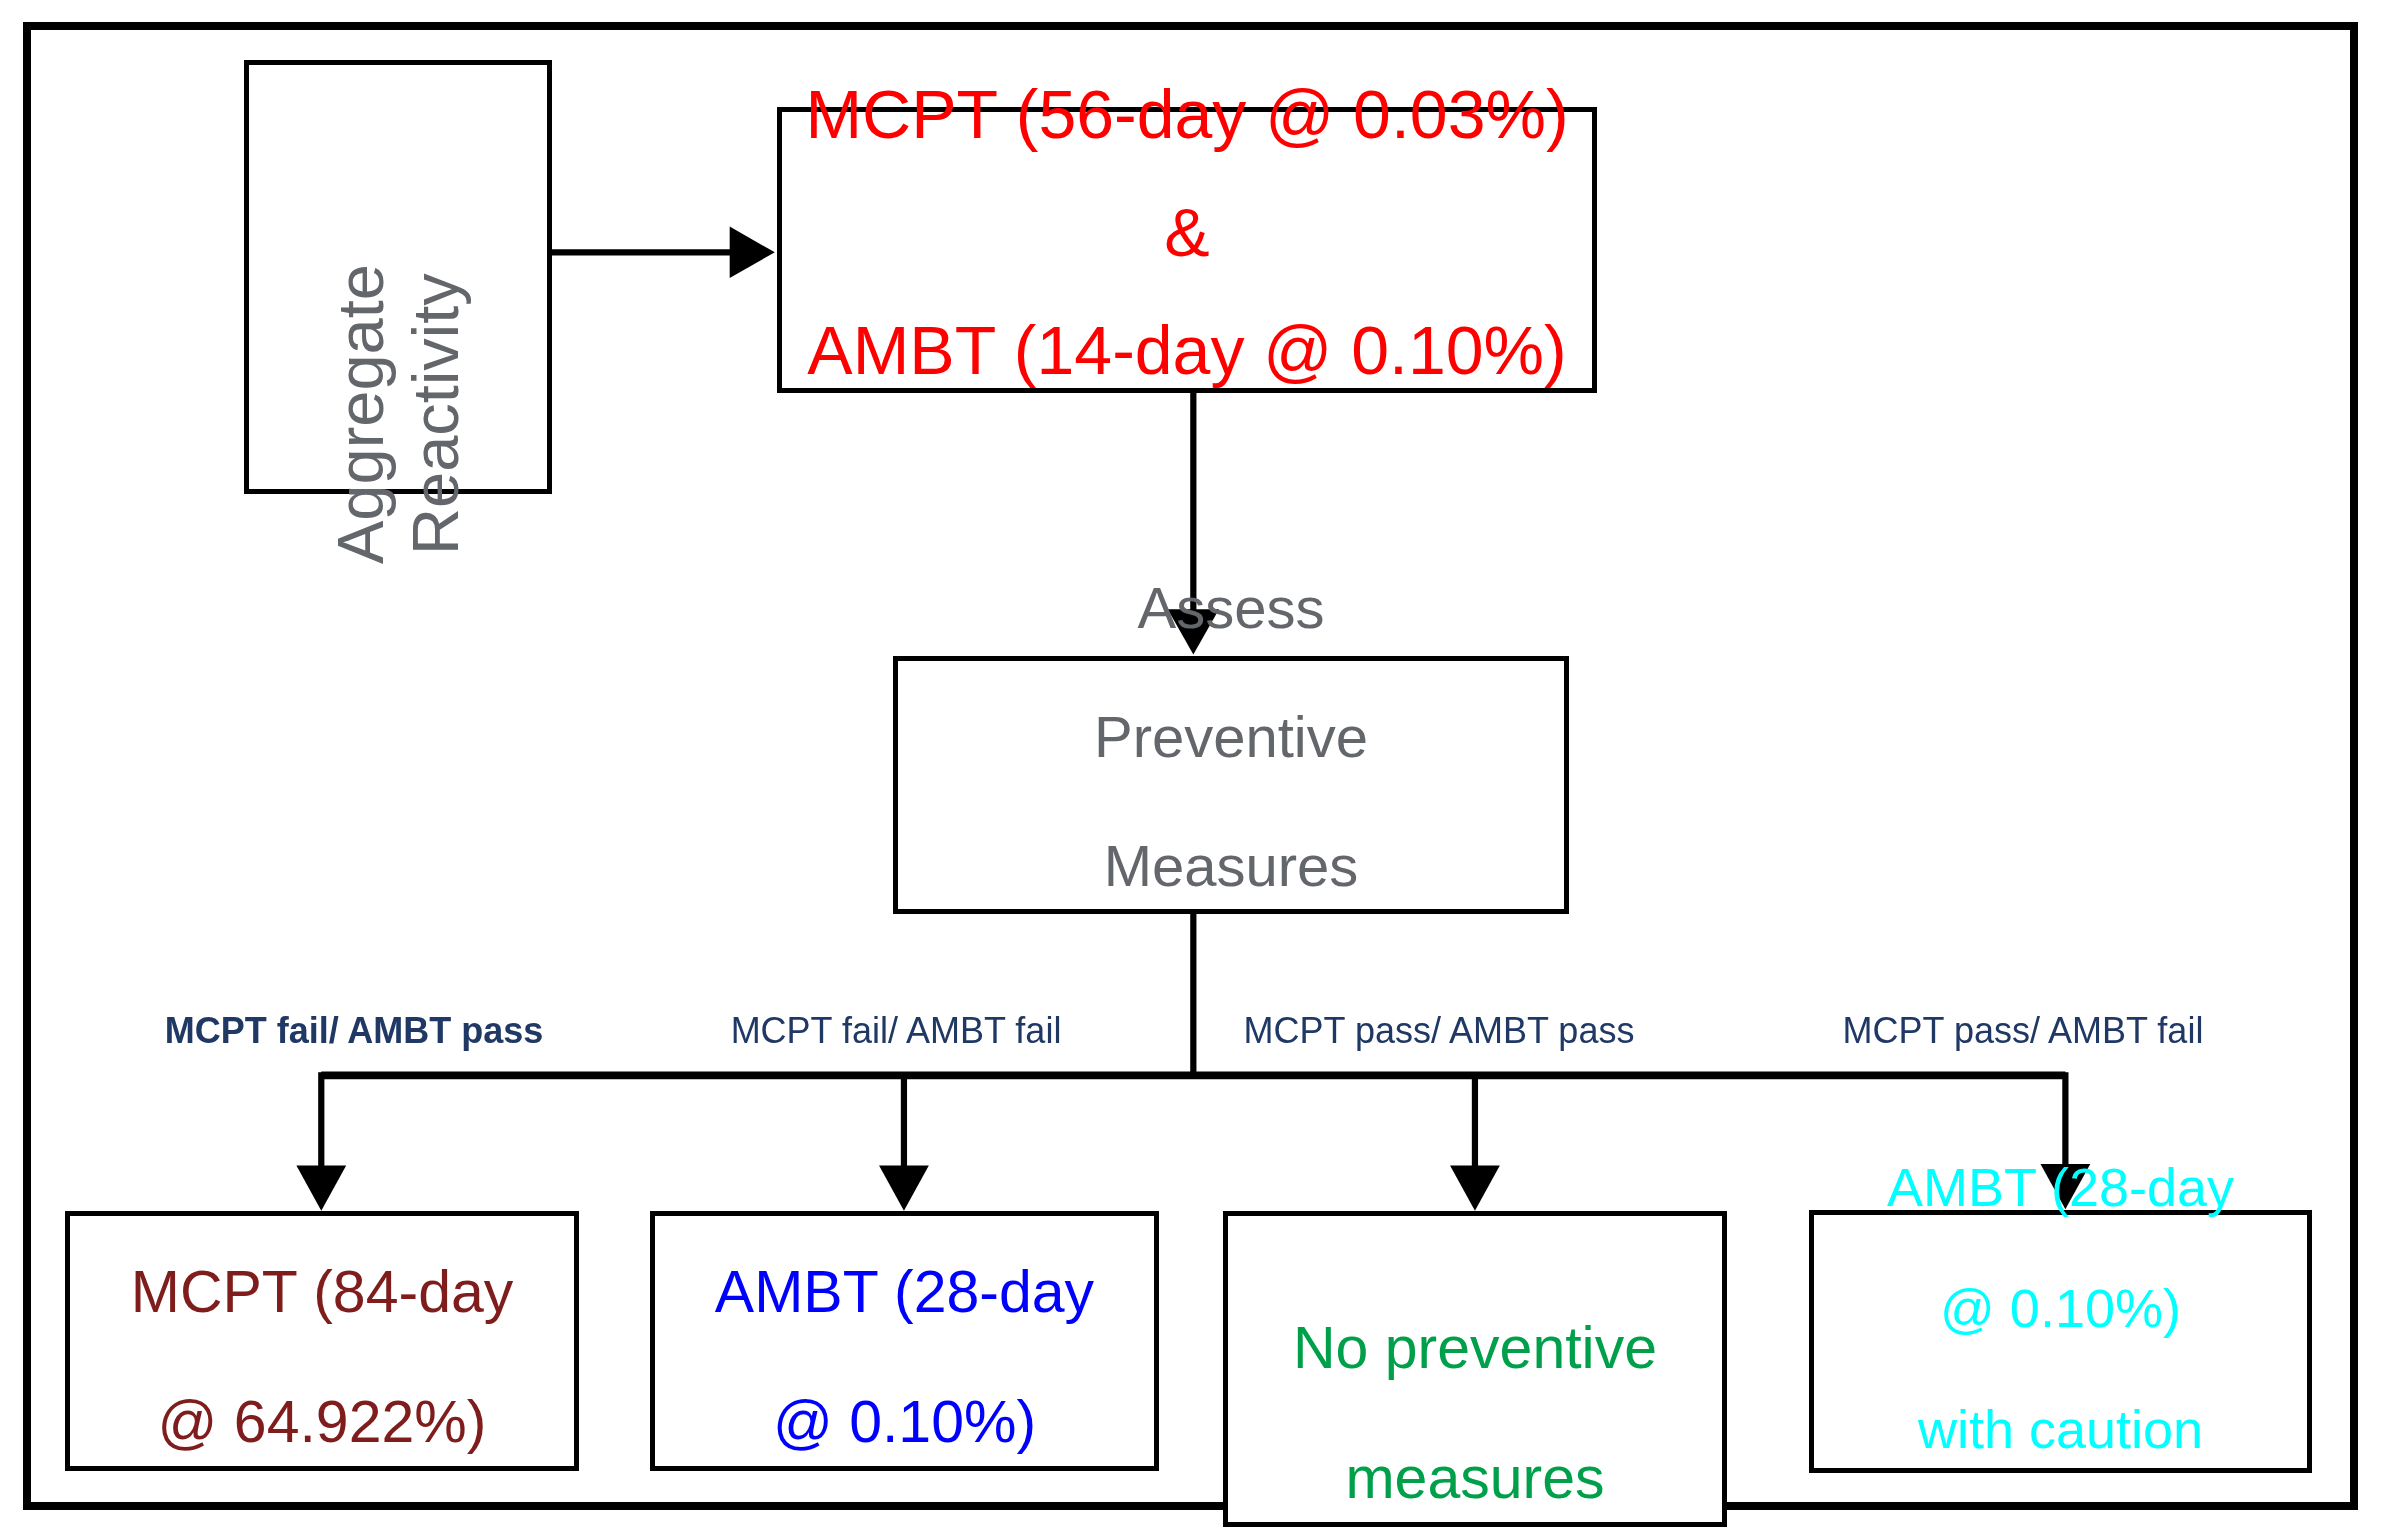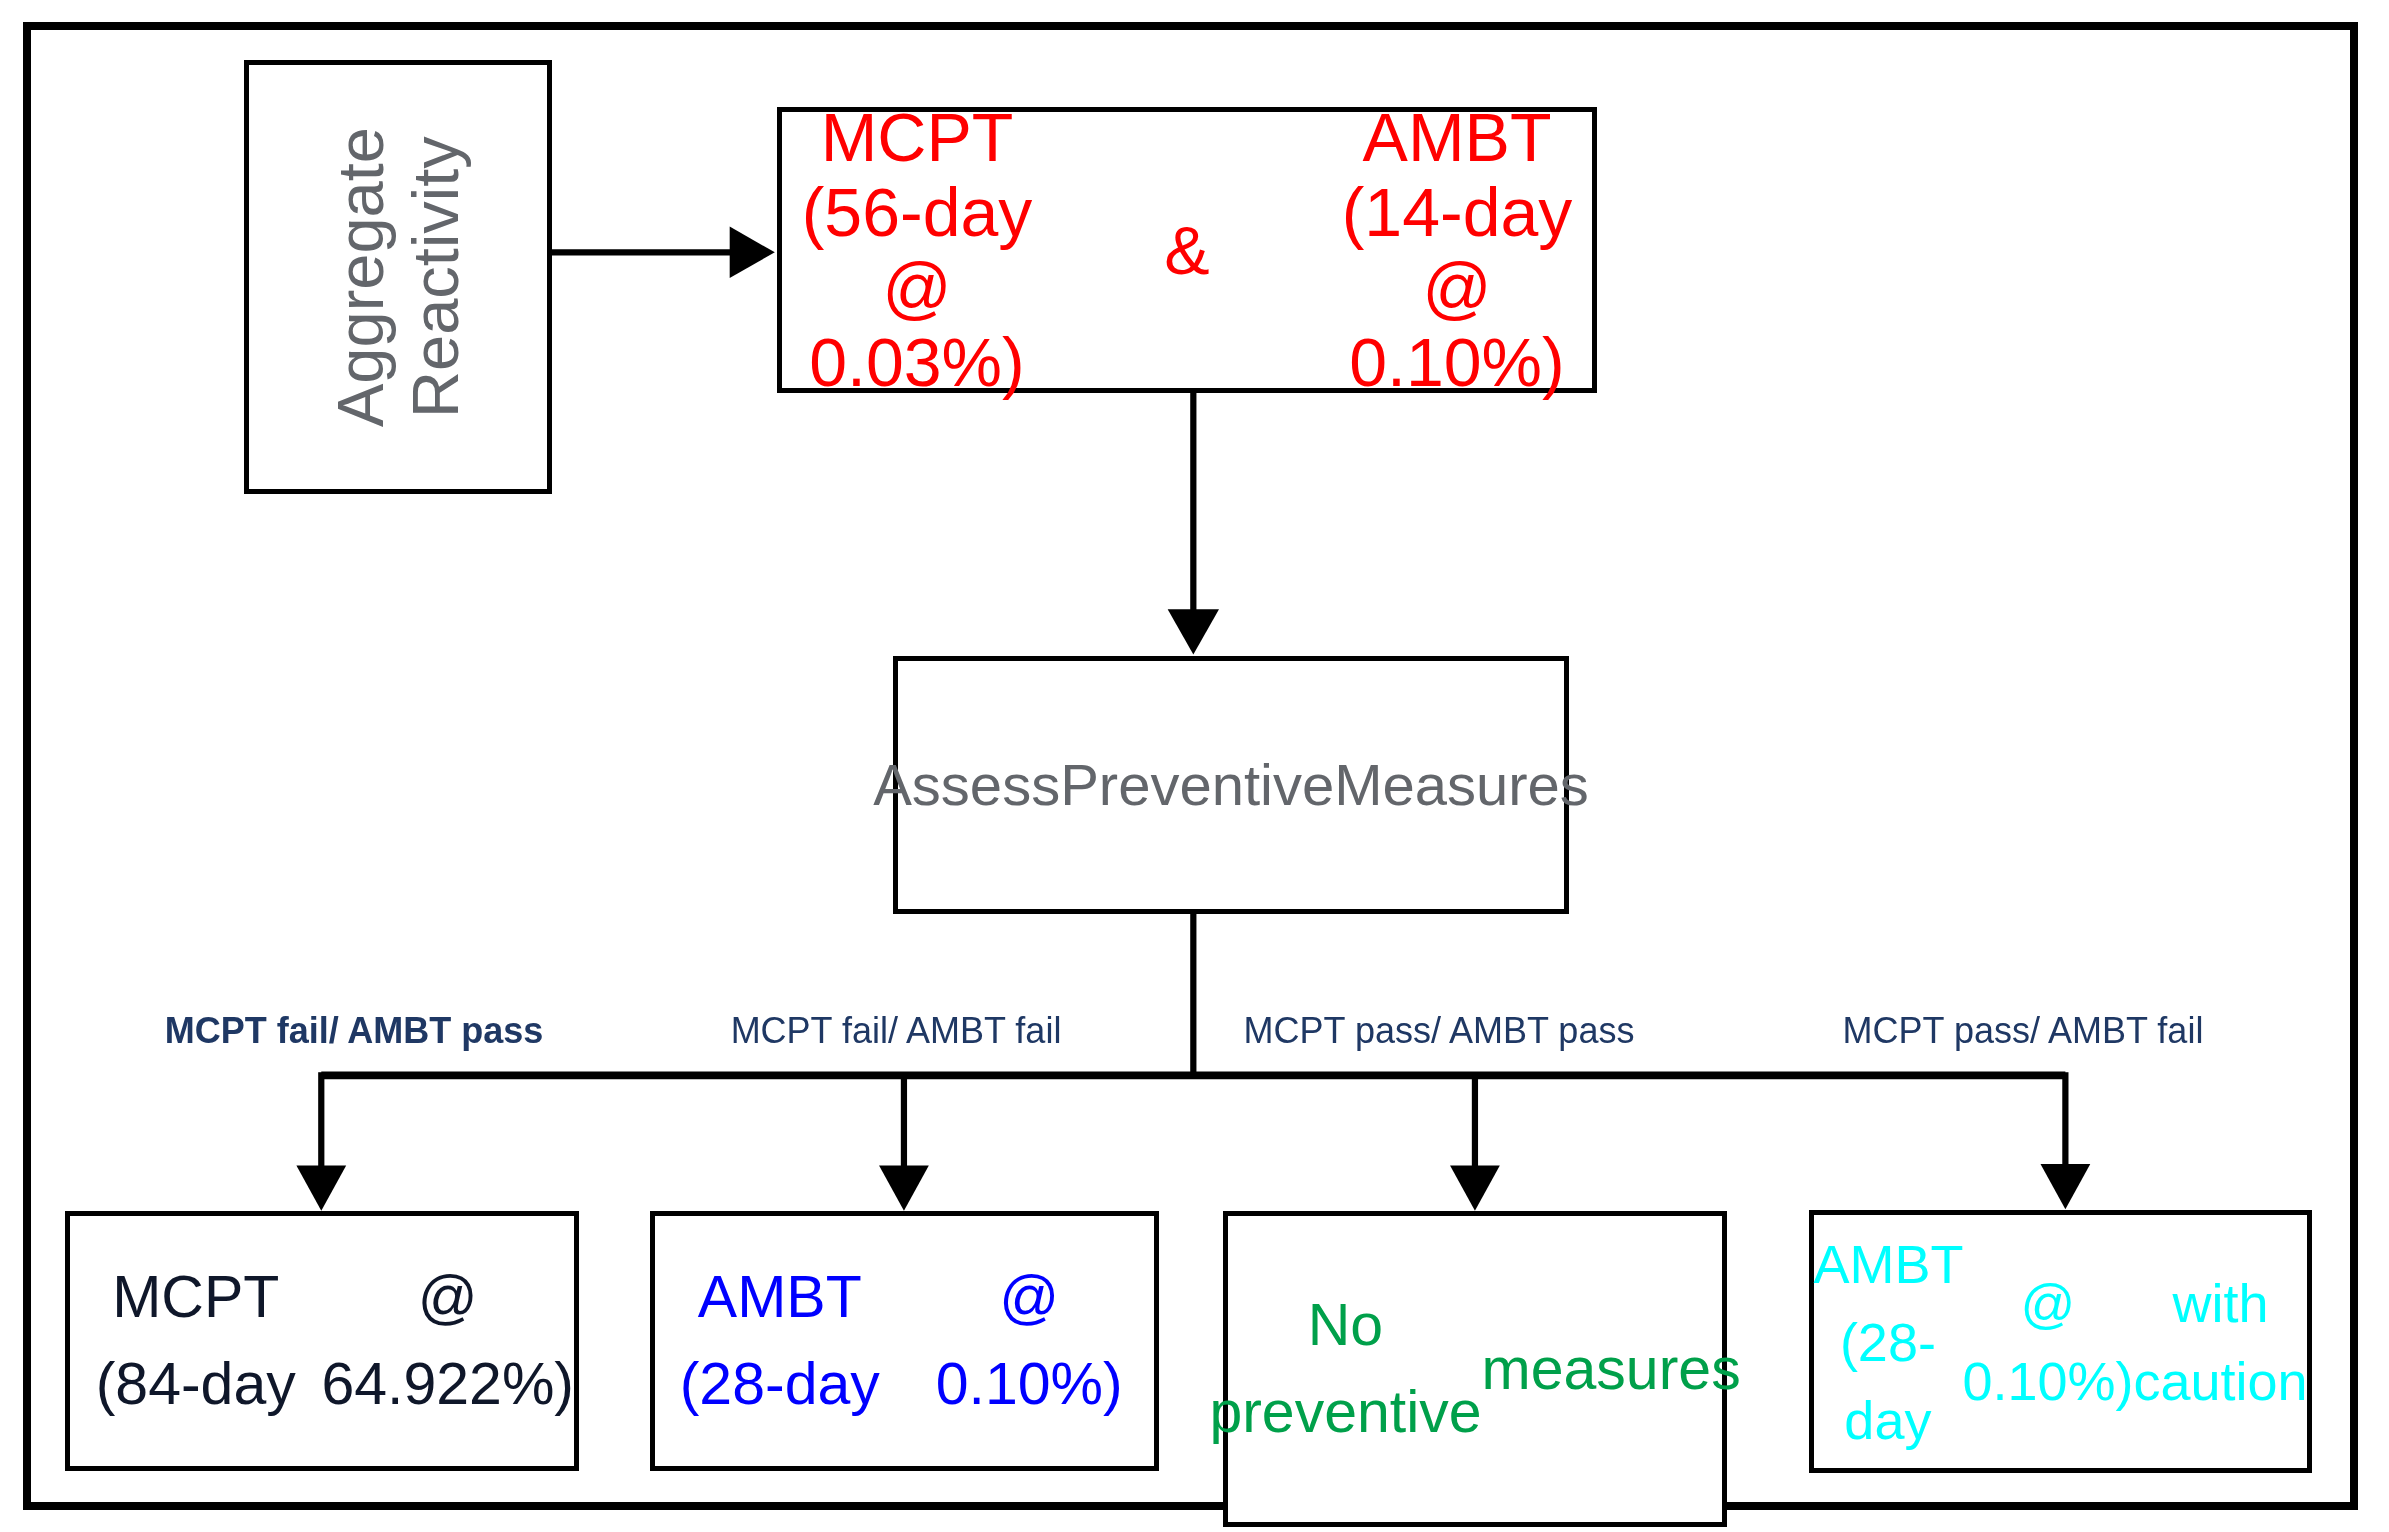--- a/index.html
+++ b/index.html
@@ -10,36 +10,37 @@
     font-family:"Liberation Sans", sans-serif;
     overflow:hidden;
   }
   .outer-border{
     position:absolute;left:23px;top:22px;width:2335px;height:1488px;
     border:8.6px solid #000;box-sizing:border-box;background:transparent;
   }
   .node{
     position:absolute;box-sizing:border-box;
     border:5.4px solid #000;background:#fff;
-    display:flex;flex-direction:row;justify-content:center;align-items:center;
+    display:flex;flex-direction:column;justify-content:flex-end;align-items:center;
     text-align:center;
+    gap:43px;
   }
   .node .nl{width:100%;}
   .node-aggregate{left:244px;top:60px;width:308px;height:434px;}
   .rot{
     transform:rotate(-90deg);
     color:#63666b;font-size:65px;line-height:75px;font-weight:400;
     white-space:nowrap;text-align:center;
   }
   .node-tests{left:777px;top:107px;width:820px;height:286px;
     color:#ff0000;font-size:68px;line-height:75px;}
   .node-assess{left:893px;top:656px;width:676px;height:258px;
     color:#63666b;font-size:58px;line-height:86px;}
   .node-outcome1{left:65px;top:1211px;width:514px;height:260px;
-    color:#0f172a;font-size:59px;line-height:87px;}
+    color:#7f1d1d;font-size:59px;line-height:87px;}
   .node-outcome2{left:650px;top:1211px;width:509px;height:260px;
     color:#0000ff;font-size:59px;line-height:87px;}
   .node-outcome3{left:1223px;top:1211px;width:504px;height:316px;
     color:#00a04a;font-size:59px;line-height:87px;}
   .node-outcome4{left:1809px;top:1210px;width:503px;height:263px;
     color:#00ffff;font-size:54px;line-height:78px;}
   .branch-label{
     position:absolute;top:1010px;transform:translateX(-50%);
     color:#1f3864;font-size:36px;line-height:42px;white-space:nowrap;
   }

